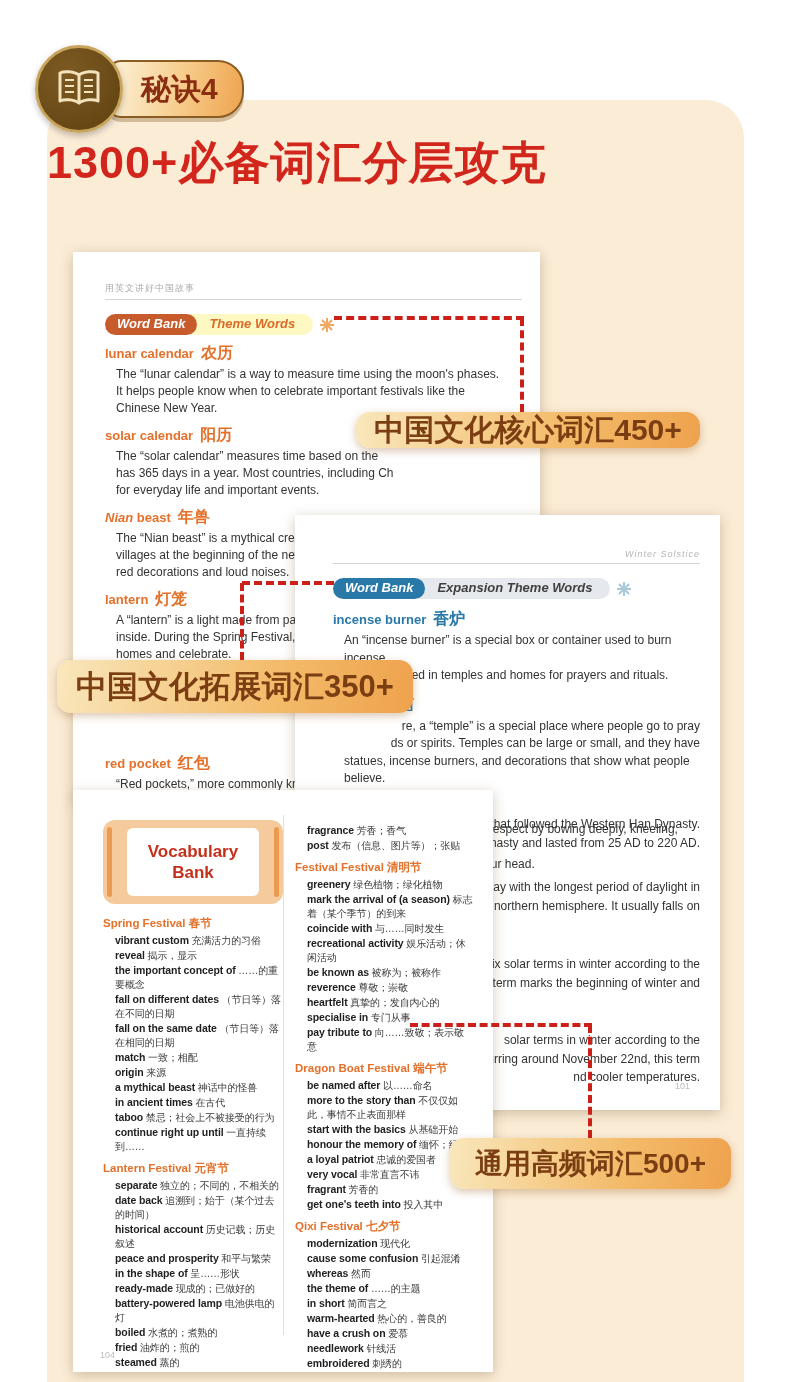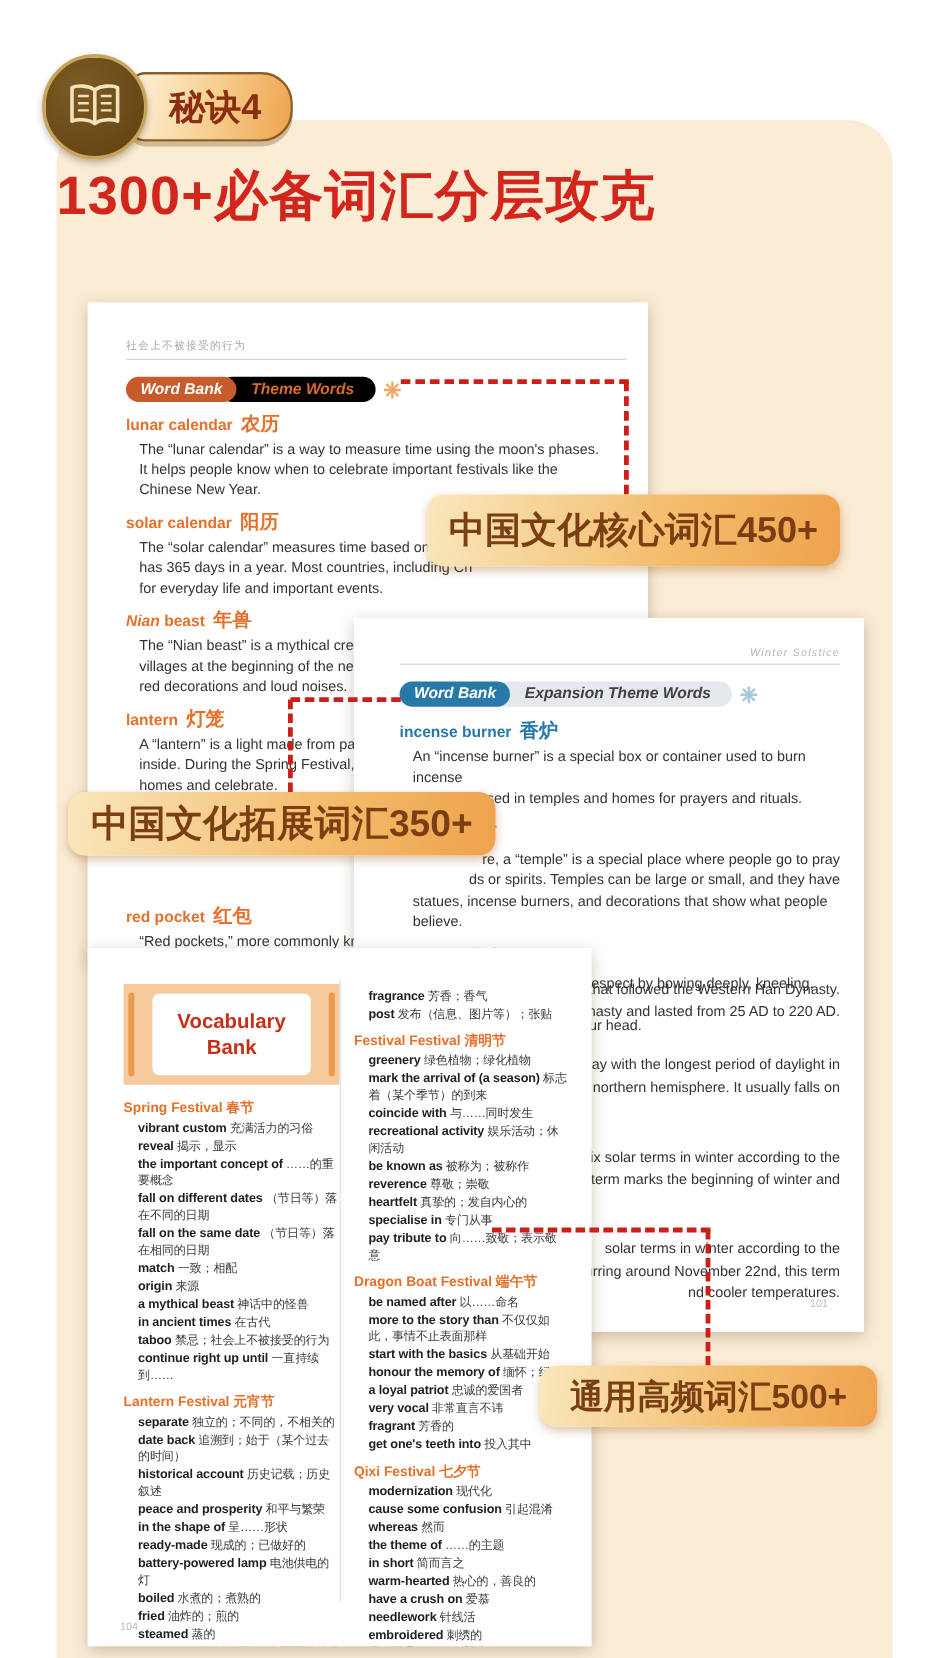--- a/index.html
+++ b/index.html
@@ -17,32 +17,32 @@
               border:3px solid #c9a45d;box-shadow:0 3px 6px rgba(0,0,0,.25);
               display:flex;align-items:center;justify-content:center;position:relative;z-index:2;}
   .tip-pill{margin-left:-16px;height:54px;padding:0 24px 0 32px;display:flex;align-items:center;
             background:linear-gradient(100deg,#FDF3DC 0%,#F6CC8A 55%,#EFA34F 100%);
             border:2px solid #8a5e22;border-radius:14px 26px 26px 14px;
             font-size:30px;font-weight:bold;color:#8B2D10;box-shadow:0 4px 0 rgba(138,94,34,.35);z-index:1;}
 
   
   .page{position:absolute;background:#ffffff;box-shadow:0 3px 12px rgba(90,60,20,.28);box-sizing:border-box;overflow:hidden;}
   #page1{left:73px;top:252px;width:467px;height:548px;padding:30px 18px 0 32px;z-index:1;}
-  #page2{left:295px;top:515px;width:425px;height:595px;padding:24px 20px 0 38px;z-index:2;}
+  #page2{left:295px;top:515px;width:425px;height:595px;padding:34px 20px 0 38px;z-index:2;}
   #page3{left:73px;top:790px;width:420px;height:582px;z-index:3;}
 
   .running-head{font-size:9px;color:#ABABAB;letter-spacing:1px;}
   .running-head.rt{text-align:right;color:#B5B5B5;font-style:italic;}
   .head-rule{border:0;border-top:1px solid #d6d6d6;margin:4px 0 0 0;}
 
   .pills{display:flex;align-items:center;margin-top:14px;position:relative;}
   .pill-dark{background:#C75B2B;color:#fff;font-style:italic;font-weight:bold;font-size:13px;
              padding:2px 12px 4px;border-radius:11px;position:relative;z-index:2;white-space:nowrap;}
   .pill-dark.blue{background:#2878A8;}
-  .pill-light{background:#000000;color:#DB6B28;font-style:italic;font-weight:bold;font-size:13px;
+  .pill-light{background:#fef9c3;color:#DB6B28;font-style:italic;font-weight:bold;font-size:13px;
               padding:2px 18px 4px 26px;margin-left:-14px;border-radius:11px;z-index:1;white-space:nowrap;}
   .pill-light.gray{background:#E5E8EC;color:#404040;}
   .pill-deco{margin-left:6px;line-height:0;}
 
   .entry{margin-top:8px;}
   #page2 .entry{margin-top:10px;}
   .head{font-weight:bold;font-size:13px;color:#E4702A;margin-bottom:2px;}
   #page2 .head{color:#2878A8;}
   .head .zh{font-size:16px;margin-left:7px;font-weight:bold;}
   .bline{font-size:12px;line-height:17px;color:#333;margin-left:11px;}
@@ -54,39 +54,39 @@
         font-size:12px;line-height:18.5px;color:#333;}
   .pagenum{position:absolute;font-size:9px;color:#BDBDBD;}
   #p2-num{right:30px;top:566px;}
   #p3-num{left:27px;top:560px;}
 
   
   .col{position:absolute;top:30px;}
   #col1{left:30px;width:180px;}
   #col2{left:222px;top:33px;width:178px;}
   .col-divider{position:absolute;left:210px;top:25px;height:520px;width:1px;background:#e0e0e0;}
-  .vocab-box{position:relative;background:#F5CB9E;border-radius:0;height:68px;padding:8px 24px;
+  .vocab-box{position:relative;background:#F5CB9E;border-radius:12px;height:68px;padding:8px 24px;
              box-sizing:content-box;margin-bottom:12px;}
   .vocab-box .inner{background:#fff;border-radius:6px;height:100%;display:flex;flex-direction:column;
                     align-items:center;justify-content:center;font-weight:bold;color:#C5301B;
                     font-size:17px;line-height:1.25;}
   .vocab-box .bar{position:absolute;top:7px;bottom:7px;width:5px;background:#EC9A4D;border-radius:3px;}
   .vocab-box .bar.l{left:4px;}
   .vocab-box .bar.r{right:4px;}
   .vb-list{padding-left:12px;}
   .vb-h{margin:7px 0 2px -12px;font-size:11.5px;font-weight:bold;color:#E4702A;}
   .vb-entry{font-size:10px;line-height:14px;color:#3a3a3a;letter-spacing:-0.1px;}
   .vb-entry b{font-size:10.5px;color:#1f1f1f;}
 
   
   .callout{position:absolute;display:flex;align-items:center;justify-content:center;
            background:linear-gradient(100deg,#F9E7BC 0%,#F3BC6B 60%,#EFA24D 100%);
            border-radius:14px;color:#7B3E12;font-weight:bold;z-index:8;
            box-shadow:0 3px 8px rgba(150,90,30,.35);white-space:nowrap;}
-  #callout1{left:356px;top:412px;width:344px;height:60px;font-size:30px;}
+  #callout1{left:356px;top:412px;width:344px;height:36px;font-size:30px;}
   #callout2{left:57px;top:660px;width:356px;height:53px;font-size:31px;}
   #callout3{left:450px;top:1138px;width:281px;height:51px;font-size:28px;}
 
   
   .dash-h{position:absolute;border-top:4px dashed #CB1F17;z-index:7;}
   .dash-v{position:absolute;border-left:4px dashed #CB1F17;z-index:7;}
   #dash1h{left:334px;top:316px;width:190px;}
   #dash1v{left:520px;top:318px;height:94px;}
   #dash2h{left:242px;top:581px;width:92px;}
   #dash2v{left:240px;top:583px;height:77px;}
@@ -107,21 +107,21 @@
         <line x1="23" y1="6" x2="23" y2="34" stroke="#F3E2BC" stroke-width="3"></line>
         <path d="M9 11 H18 M9 17 H18 M9 23 H18 M28 11 H37 M28 17 H37 M28 23 H37" stroke="#F3E2BC" stroke-width="2"></path>
       </svg>
     </div>
     <div class="tip-pill">秘诀4</div>
   </div>
 
   <div class="main-title">1300+必备词汇分层攻克</div>
 
   <div class="page" id="page1">
-    <div class="running-head">社会上不被接受的行为</div>
+    <div class="running-head">用英文讲好中国故事</div>
     <hr class="head-rule">
     <div class="pills">
       <span class="pill-dark">Word Bank</span>
       <span class="pill-light">Theme Words</span>
       <span class="pill-deco">
         <svg width="16" height="16" viewBox="0 0 16 16">
           <path d="M8 1 V15 M1 8 H15 M3 3 L13 13 M13 3 L3 13" stroke="#F0A862" stroke-width="2"></path>
         </svg>
       </span>
     </div>

